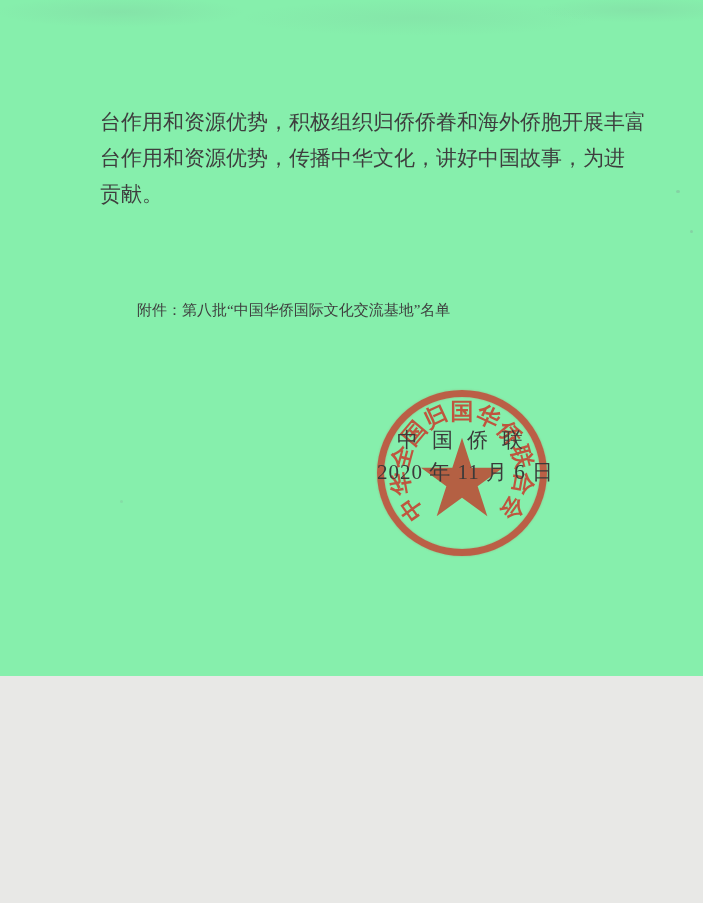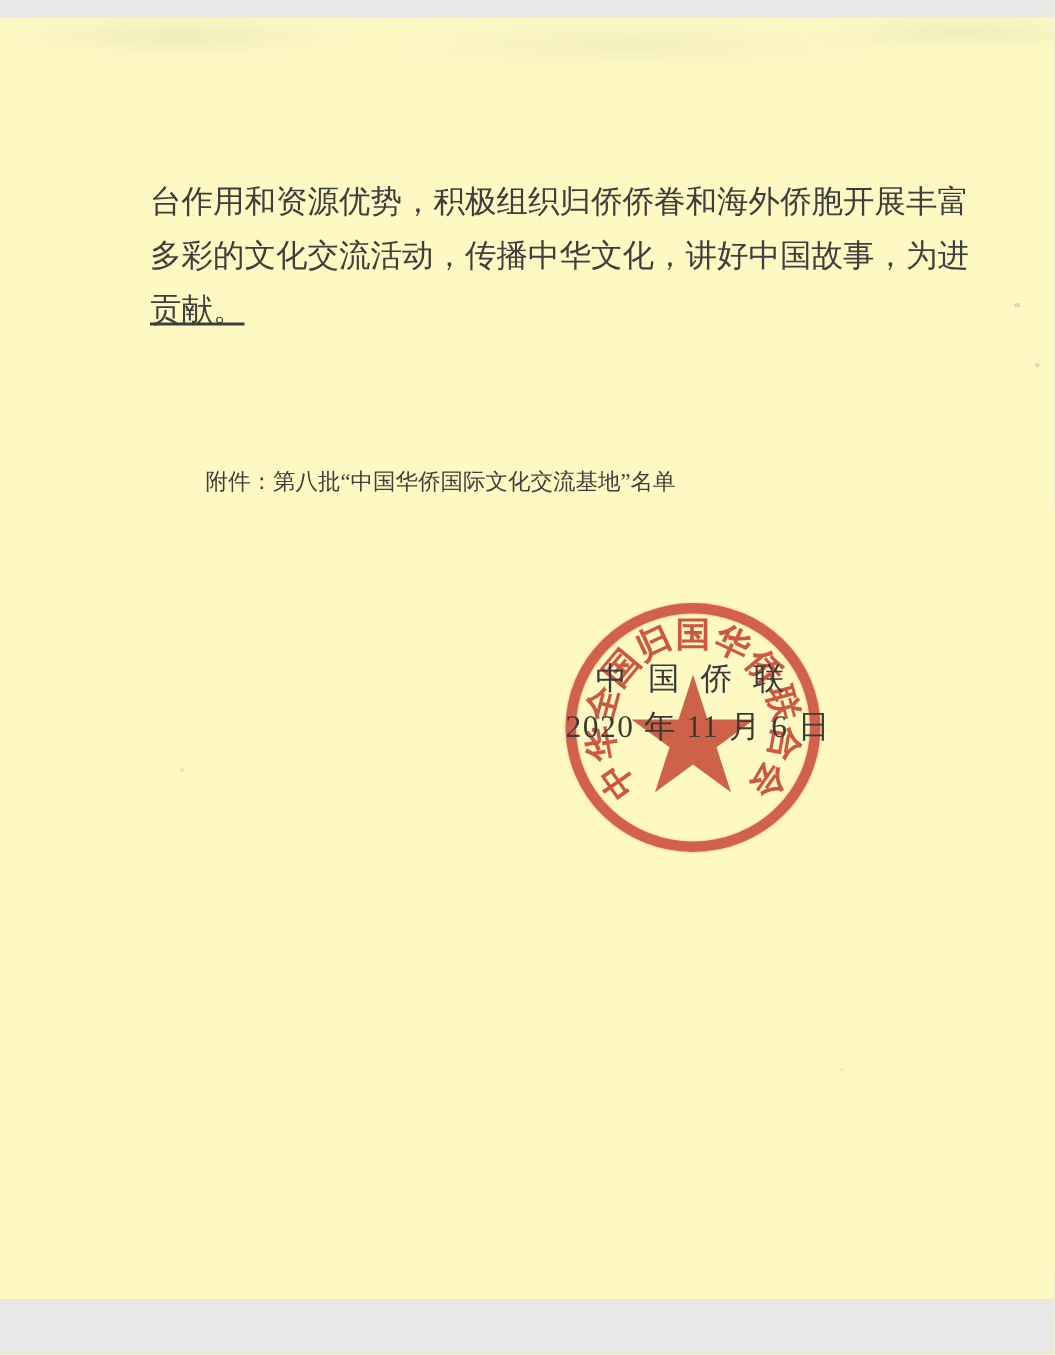--- a/index.html
+++ b/index.html
@@ -3,23 +3,23 @@
 <meta charset="utf-8">
 <style>
   html, body {
     margin: 0;
     padding: 0;
     background: #e8e8e6;
   }
   .page {
     position: relative;
     width: 703px;
-    height: 854px;
-    margin: 12px auto;
-    background: #fef9c3;
+    height: 676px;
+    margin: 0 auto;
+    background: #86efac;
     overflow: hidden;
     font-family: "Liberation Serif", "DejaVu Serif", serif;
     color: #3e3e3e;
   }
   
   .scan-noise-top {
     position: absolute;
     left: 0; top: 0;
     width: 703px; height: 55px;
     background:
@@ -51,21 +51,20 @@
   }
   .body-line {
     text-align: justify;
     text-align-last: justify;
     height: 36px;
     white-space: nowrap;
   }
   .body-line.last-line {
     text-align: right;
     text-align-last: left;
-    text-decoration: underline;
   }
 
   .attachment-line {
     position: absolute;
     left: 137px;
     top: 292px;
     font-size: 15px;
     line-height: 36px;
     white-space: nowrap;
   }
@@ -144,21 +143,21 @@
 <div class="page">
 
   <div class="scan-noise-top"></div>
   <div class="speck s1"></div>
   <div class="speck s2"></div>
   <div class="speck s3"></div>
   <div class="speck s4"></div>
 
   <div class="body-text">
     <div class="body-line">台作用和资源优势，积极组织归侨侨眷和海外侨胞开展丰富</div>
-    <div class="body-line">多彩的文化交流活动，传播中华文化，讲好中国故事，为进</div>
+    <div class="body-line">台作用和资源优势，传播中华文化，讲好中国故事，为进</div>
     <div class="body-line last-line">贡献。</div>
   </div>
 
   <div class="attachment-line">附件：第八批“中国华侨国际文化交流基地”名单</div>
 
   <div class="seal">
     <div class="seal-ring"></div>
     <svg class="seal-star" width="82" height="80" viewBox="0 0 100 96">
       <polygon points="50,0 61.8,36.6 100,36.6 69.1,59.2 80.9,95.8 50,73.2 19.1,95.8 30.9,59.2 0,36.6 38.2,36.6" fill="#c03a28" fill-opacity="0.88"></polygon>
     </svg>

